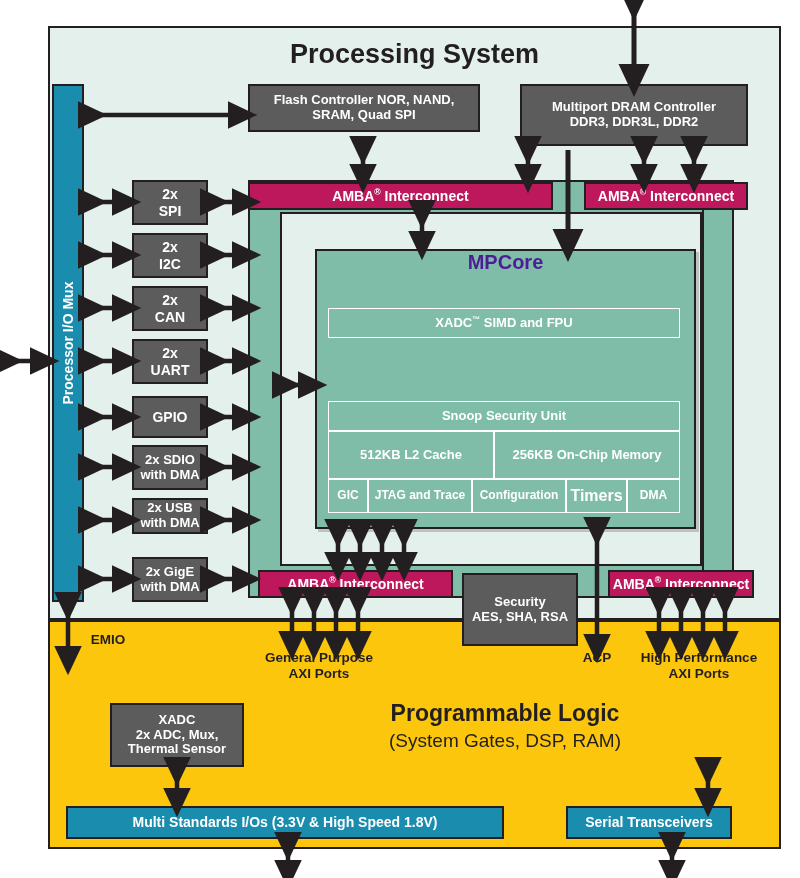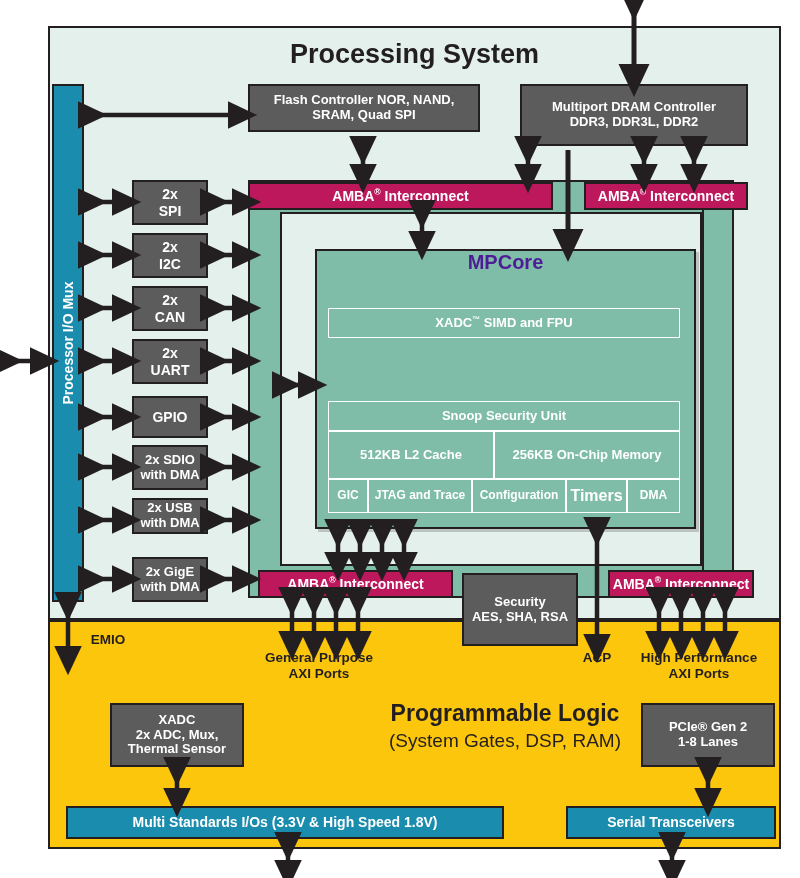--- a/index.html
+++ b/index.html
@@ -233,32 +233,26 @@
   </div>
 
   <div class="abs gray" style="left:110px;top:703px;width:134px;height:64px;font-size:13px;">
     <div>
       <div>XADC</div>
       <div>2x ADC, Mux,</div>
       <div>Thermal Sensor</div>
     </div>
   </div>
 
-  <div class="abs gray" style="left:641px;top:703px;width:134px;height:64px;font-size:13px;">
-    <div>
-      <div>PCIe® Gen 2</div>
-      <div>1-8 Lanes</div>
-    </div>
-  </div>
 
   <div class="abs teal" style="left:66px;top:806px;width:438px;height:33px;font-size:14px;">
     <span>Multi Standards I/Os (3.3V &amp; High Speed 1.8V)</span>
   </div>
 
-  <div class="abs teal" style="left:566px;top:806px;width:210px;height:33px;font-size:14px;">
+  <div class="abs teal" style="left:566px;top:806px;width:166px;height:33px;font-size:14px;">
     <span>Serial Transceivers</span>
   </div>
 
   <svg id="arrows" viewBox="0 0 800 878">
     <defs>
       <marker id="ah" markerWidth="7" markerHeight="7" refX="3.2" refY="3.5" orient="auto" markerUnits="strokeWidth">
         <path d="M0,0.4 L6.6,3.5 L0,6.6 z" fill="#231f20"></path>
       </marker>
     </defs>
     <g stroke="#231f20" stroke-width="4.5" fill="none" marker-start="url(#ah)" marker-end="url(#ah)">

